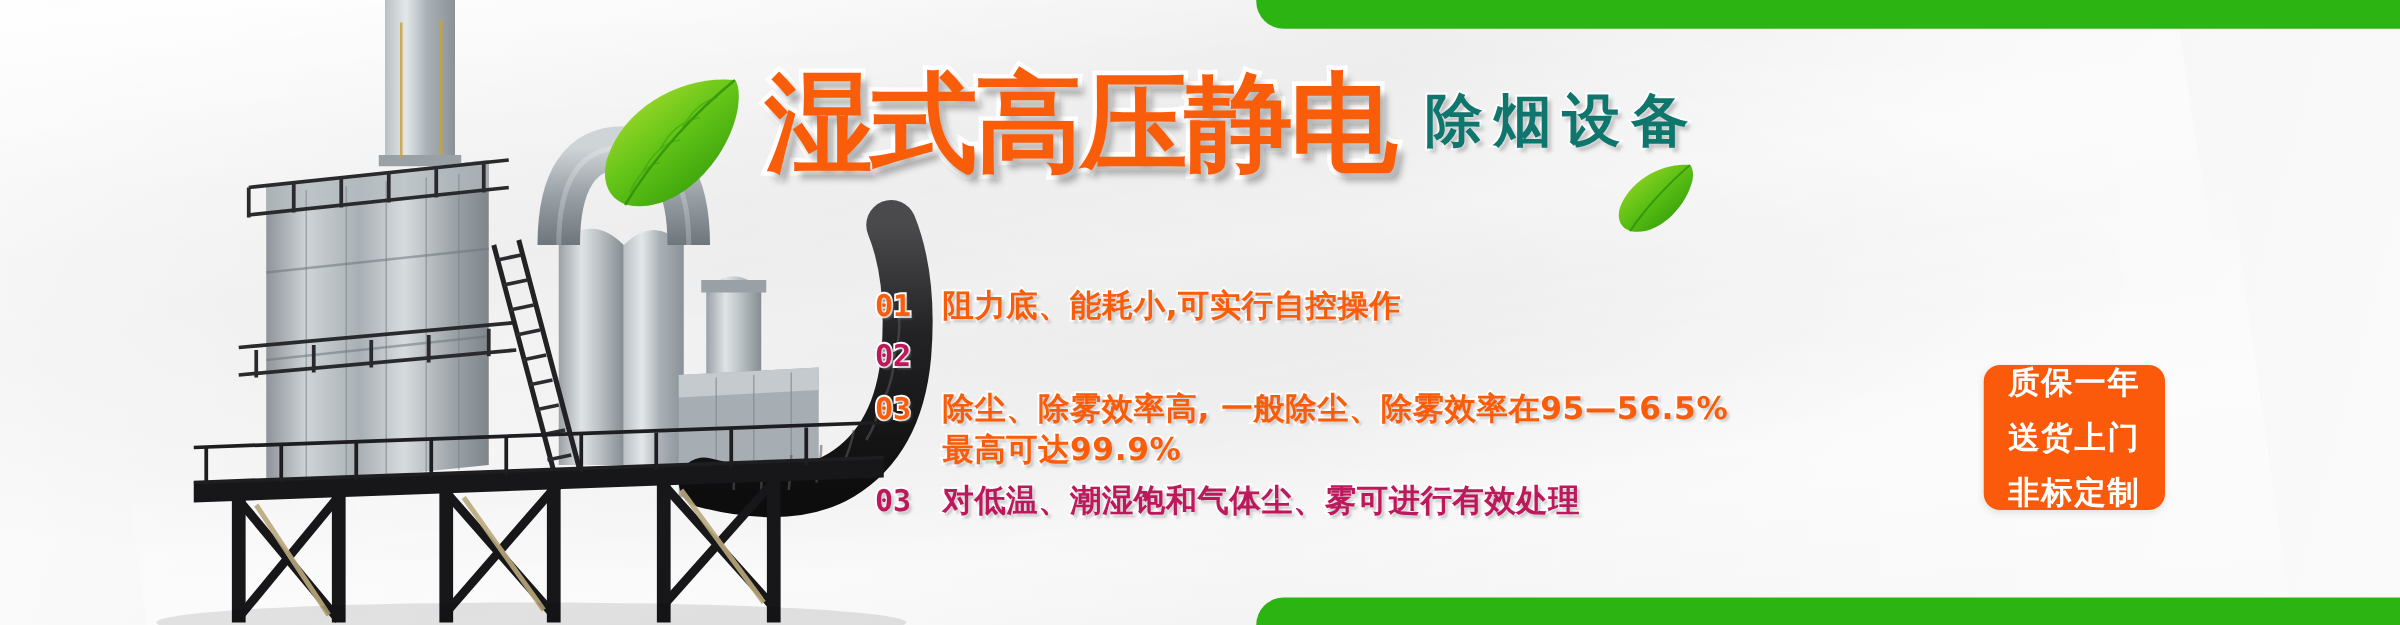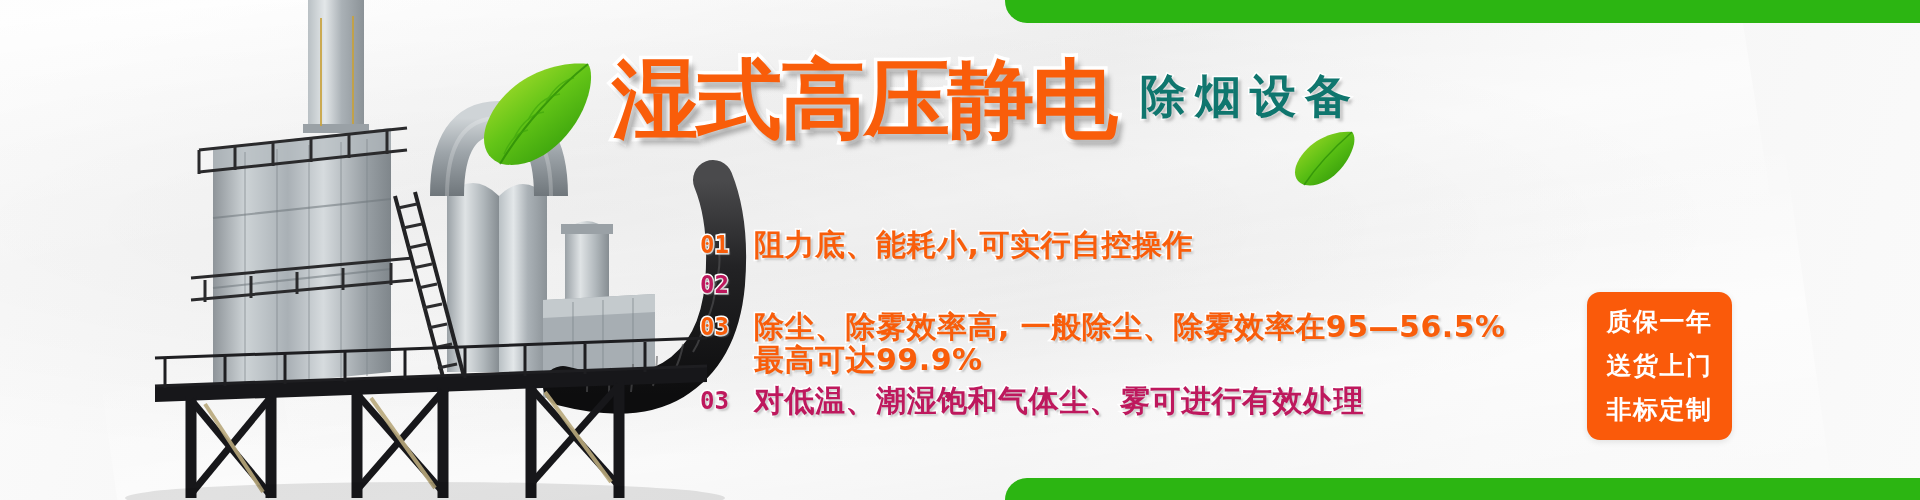--- a/index.html
+++ b/index.html
@@ -161,21 +161,21 @@
     font-weight: 700;
     font-family: "DejaVu Sans Mono", "Liberation Mono", monospace;
     letter-spacing: 0px;
     width: 54px;
     flex: 0 0 54px;
     -webkit-text-stroke: 3px #ffffff;
     paint-order: stroke fill;
     text-shadow: 2px 2px 2px rgba(140,140,140,0.45);
   }
   .feature-text {
-    font-size: 30px;
+    font-size: 25px;
     line-height: 33px;
     font-weight: 700;
     letter-spacing: 0.5px;
     -webkit-text-stroke: 3px #ffffff;
     paint-order: stroke fill;
     text-shadow: 2px 2px 2px rgba(140,140,140,0.45);
     font-family: "DejaVu Sans", "Liberation Sans", sans-serif;
   }
   .feature-text .line2 { display: block; }
 
@@ -187,21 +187,21 @@
   .feature.f1 { margin-bottom: 6px; }
   .feature.f2 { margin-bottom: 8px; }
   .feature.f3 { margin-bottom: 8px; }
 
   
   .badge {
     position: absolute;
     left: 1587px;
     top: 292px;
     width: 145px;
-    height: 148px;
+    height: 116px;
     background: #fa5a0a;
     border-radius: 13px;
     display: flex;
     flex-direction: column;
     align-items: center;
     justify-content: center;
     box-shadow: 0 2px 6px rgba(0,0,0,0.10);
   }
   .badge-line {
     color: #ffffff;

